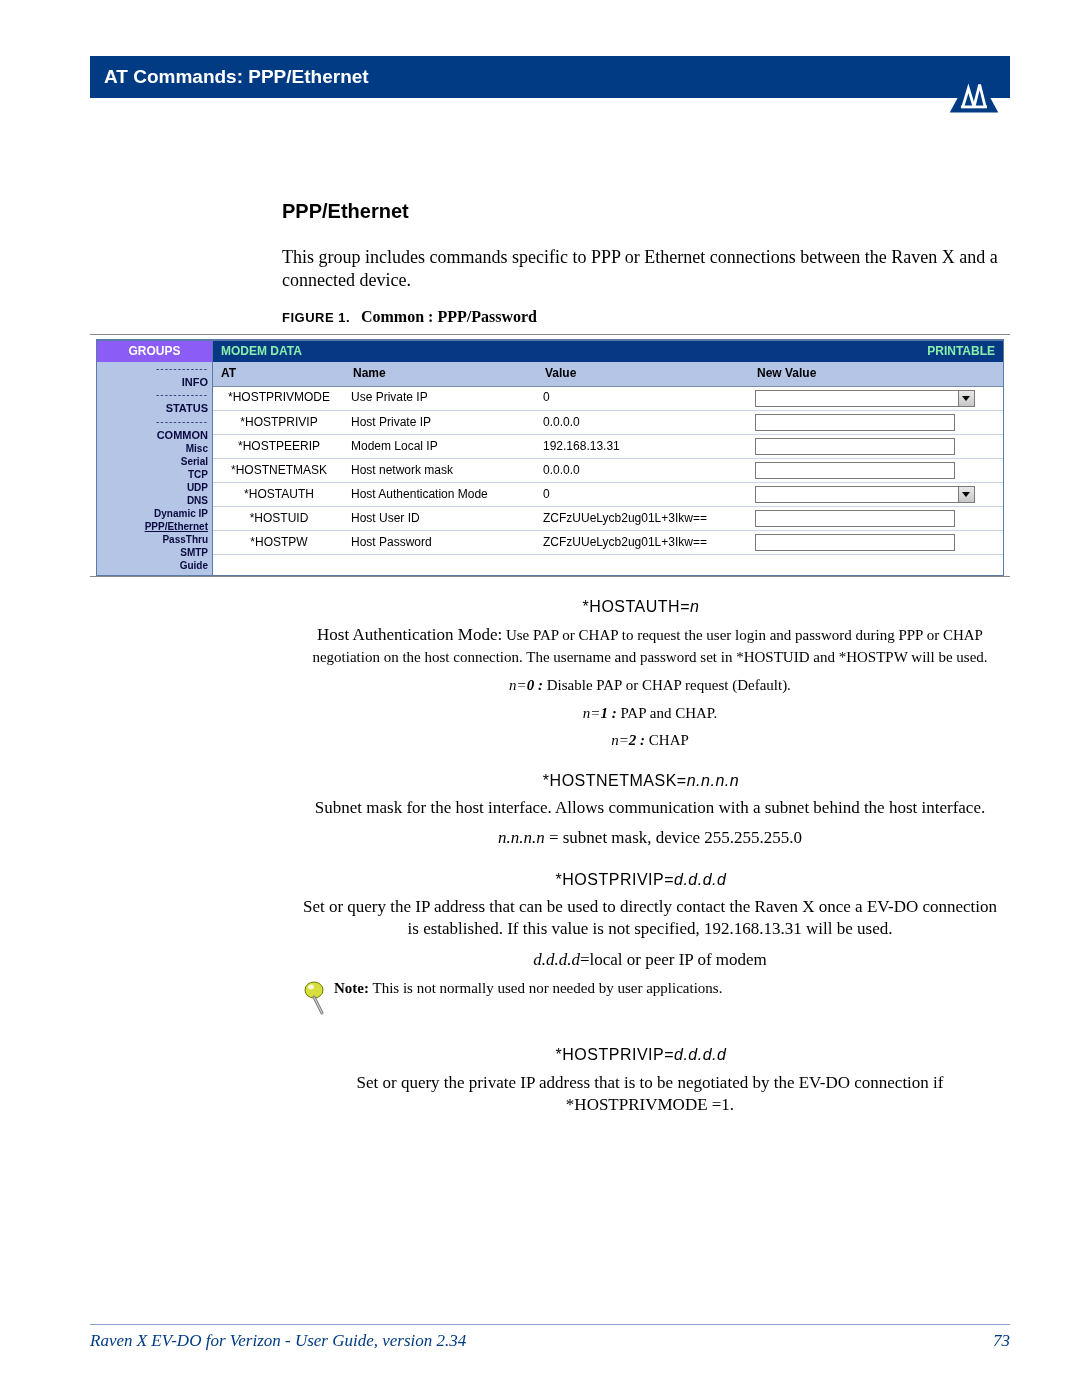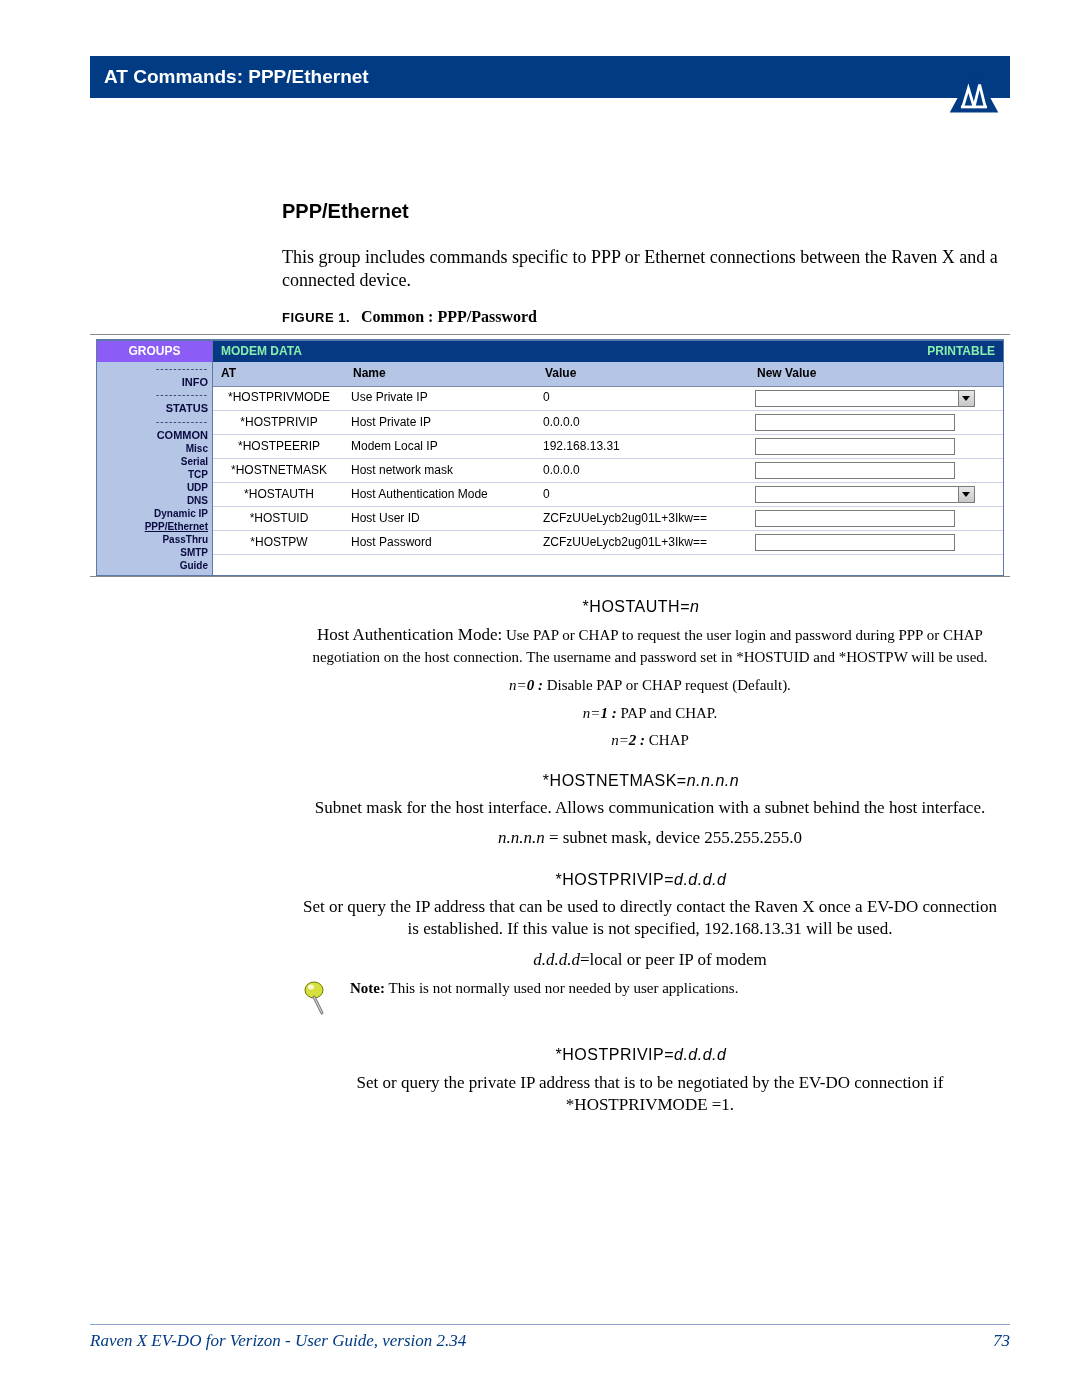--- a/index.html
+++ b/index.html
@@ -189,21 +189,21 @@
   }
   .cmd-head .param { font-style: italic; }
   .cmd-body {
     padding-left: 18px;
     font-size: 17px;
   }
   .cmd-body p { margin: 0 0 8px 0; }
   .small-cmd { font-size: 15px; margin: 2px 0; }
   .small-cmd .k { font-style: italic; }
   .small-cmd .b { font-weight: bold; font-style: italic; }
-  .note-row { display: flex; align-items: flex-start; gap: 16px; margin: 6px 0; }
+  .note-row { display: flex; align-items: flex-start; gap: 0; margin: 6px 0; }
   .note-row svg { flex-shrink: 0; }
   .note-text { font-size: 15px; }
   .note-text .nl { font-weight: bold; }
 
   
   .footer {
     position: absolute;
     left: 90px; right: 70px; bottom: 42px;
     border-top: 1px solid #8aa3c8;
     padding-top: 6px;

